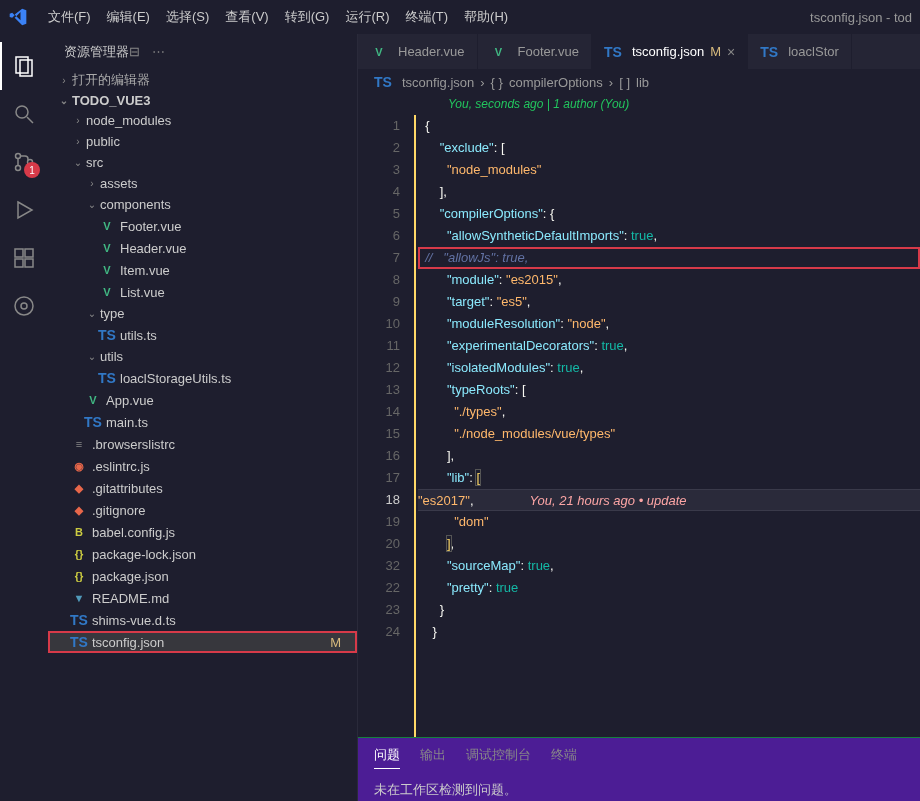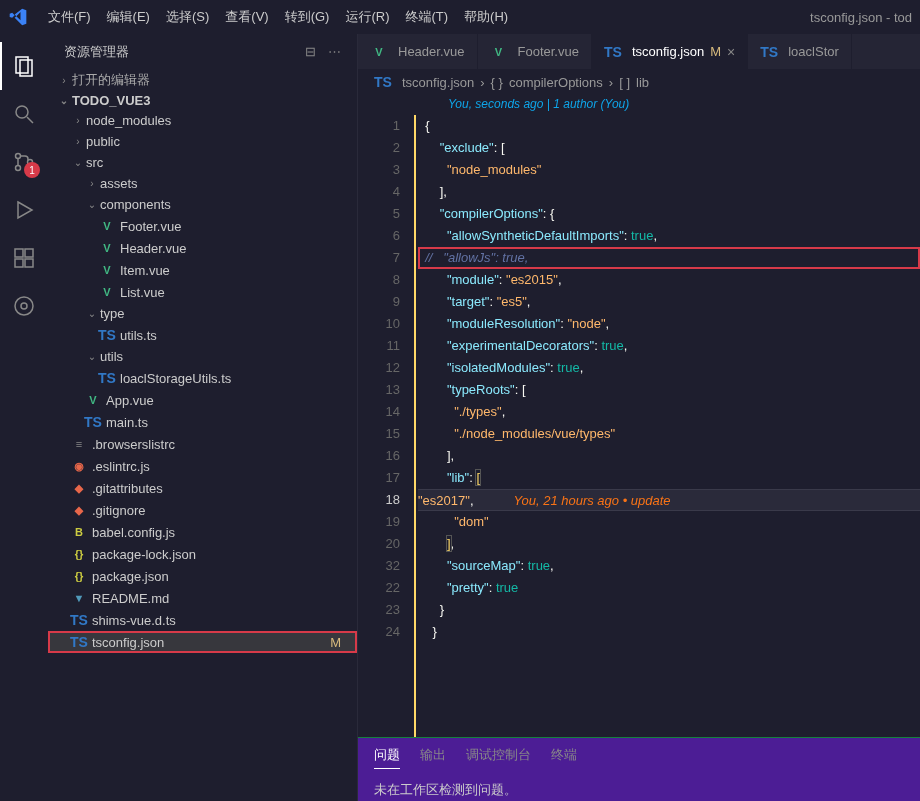--- a/index.html
+++ b/index.html
@@ -8,21 +8,21 @@
 .menubar .logo{width:20px;height:20px;margin-right:12px}
 .menubar .menu-item{padding:0 8px;cursor:pointer}
 .menubar .title{margin-left:auto;color:#999}
 .main{display:flex;height:771px}
 .activitybar{width:48px;background:#1e1e2e;display:flex;flex-direction:column;align-items:center;padding-top:8px}
 .activitybar .item{width:48px;height:48px;display:flex;align-items:center;justify-content:center;color:#888;position:relative}
 .activitybar .item.active{color:#fff}
 .activitybar .item.active::before{content:'';position:absolute;left:0;top:0;bottom:0;width:2px;background:#fff}
 .activitybar .badge{position:absolute;bottom:8px;right:8px;background:#d73a49;color:#fff;border-radius:8px;min-width:16px;height:16px;font-size:10px;display:flex;align-items:center;justify-content:center}
 .sidebar{width:310px;background:#1e1e2e;border-right:1px solid #2a2a3a;overflow-y:auto}
-.sidebar-header{height:35px;display:flex;align-items:center;padding:0 16px;justify-content:space-between;color:#ccc}
+.sidebar-header{height:35px;display:flex;align-items:center;padding:0 16px;color:#ccc}
 .sidebar-header .actions{display:flex;gap:12px;color:#888}
 .sidebar-header .actions span{cursor:pointer}
 .tree-header{display:flex;align-items:center;padding:2px 8px;cursor:pointer;font-weight:600;color:#ccc}
 .tree-header.dim{font-weight:400;color:#aaa}
 .tree-item{display:flex;align-items:center;padding:3px 8px;cursor:pointer;color:#ccc}
 .tree-item.selected{background:#37373d}
 .tree-item.highlighted{outline:2px solid #d73a49;outline-offset:-2px}
 .chevron{width:16px;text-align:center;color:#888;font-size:10px}
 .file-icon{width:18px;height:16px;display:inline-flex;align-items:center;justify-content:center;margin-right:4px;font-size:11px;font-weight:bold}
 .fi-vue{color:#41b883}
@@ -32,37 +32,37 @@
 .fi-md{color:#519aba}
 .fi-git{color:#e8674a}
 .fi-folder{color:#888}
 .modified{margin-left:auto;color:#d7ba7d;padding-right:8px}
 .editor-area{flex:1;display:flex;flex-direction:column;background:#1e1e2e;min-width:0}
 .tabs{height:35px;display:flex;background:#252535;overflow:hidden}
 .tab{display:flex;align-items:center;padding:0 12px;gap:6px;border-right:1px solid #1e1e2e;cursor:pointer;color:#999;white-space:nowrap}
 .tab.active{background:#1e1e2e;color:#fff}
 .tab .close{color:#888;font-size:14px}
 .breadcrumb{height:26px;display:flex;align-items:center;padding:0 16px;gap:6px;color:#999;font-size:12px}
-.blame{color:#0ea5e9;font-size:12px;padding:2px 16px 4px 90px;font-style:italic}
+.blame{color:#22c55e;font-size:12px;padding:2px 16px 4px 90px;font-style:italic}
 .code-area{flex:1;display:flex;font-family:Consolas,Monaco,monospace;font-size:14px;overflow:hidden}
 .gutter{width:60px;text-align:right;padding-right:18px;color:#666;user-select:none}
 .gutter .ln{height:22px;line-height:22px}
 .gutter .ln.active{color:#ccc}
 .code{flex:1;position:relative}
 .code .line{height:22px;line-height:22px;white-space:pre}
 .code .line.highlighted{outline:2px solid #d73a49;outline-offset:-2px}
 .code .line.current{background:#2a2a3a;border-top:1px solid #3a3a4a;border-bottom:1px solid #3a3a4a;display:flex}
 .line.current::before{content:'';position:absolute;left:-4px;top:0;bottom:0;width:2px;background:#ffd866}
 .tk-key{color:#8be9fd}
 .tk-str{color:#ffb86c}
 .tk-bool{color:#14b8a6}
 .tk-punct{color:#f8f8f2}
 .tk-comment{color:#6272a4;font-style:italic}
 .tk-bracket{color:#ffd866;outline:1px solid #555}
-.inline-blame{color:#f97316;font-style:italic;margin-left:40px}
+.inline-blame{color:#fca5a5;font-style:italic;margin-left:56px}
 .panel{height:68px;border-top:1px solid #15803d;background:#4c1d95}
 .panel-tabs{display:flex;gap:20px;padding:8px 16px;color:#888}
 .panel-tab{cursor:pointer}
 .panel-tab.active{color:#fff;border-bottom:1px solid #fff;padding-bottom:4px}
 .panel-content{padding:4px 16px;color:#ccc}
 svg{display:block}
 </style>
 </head>
 <body>
 

